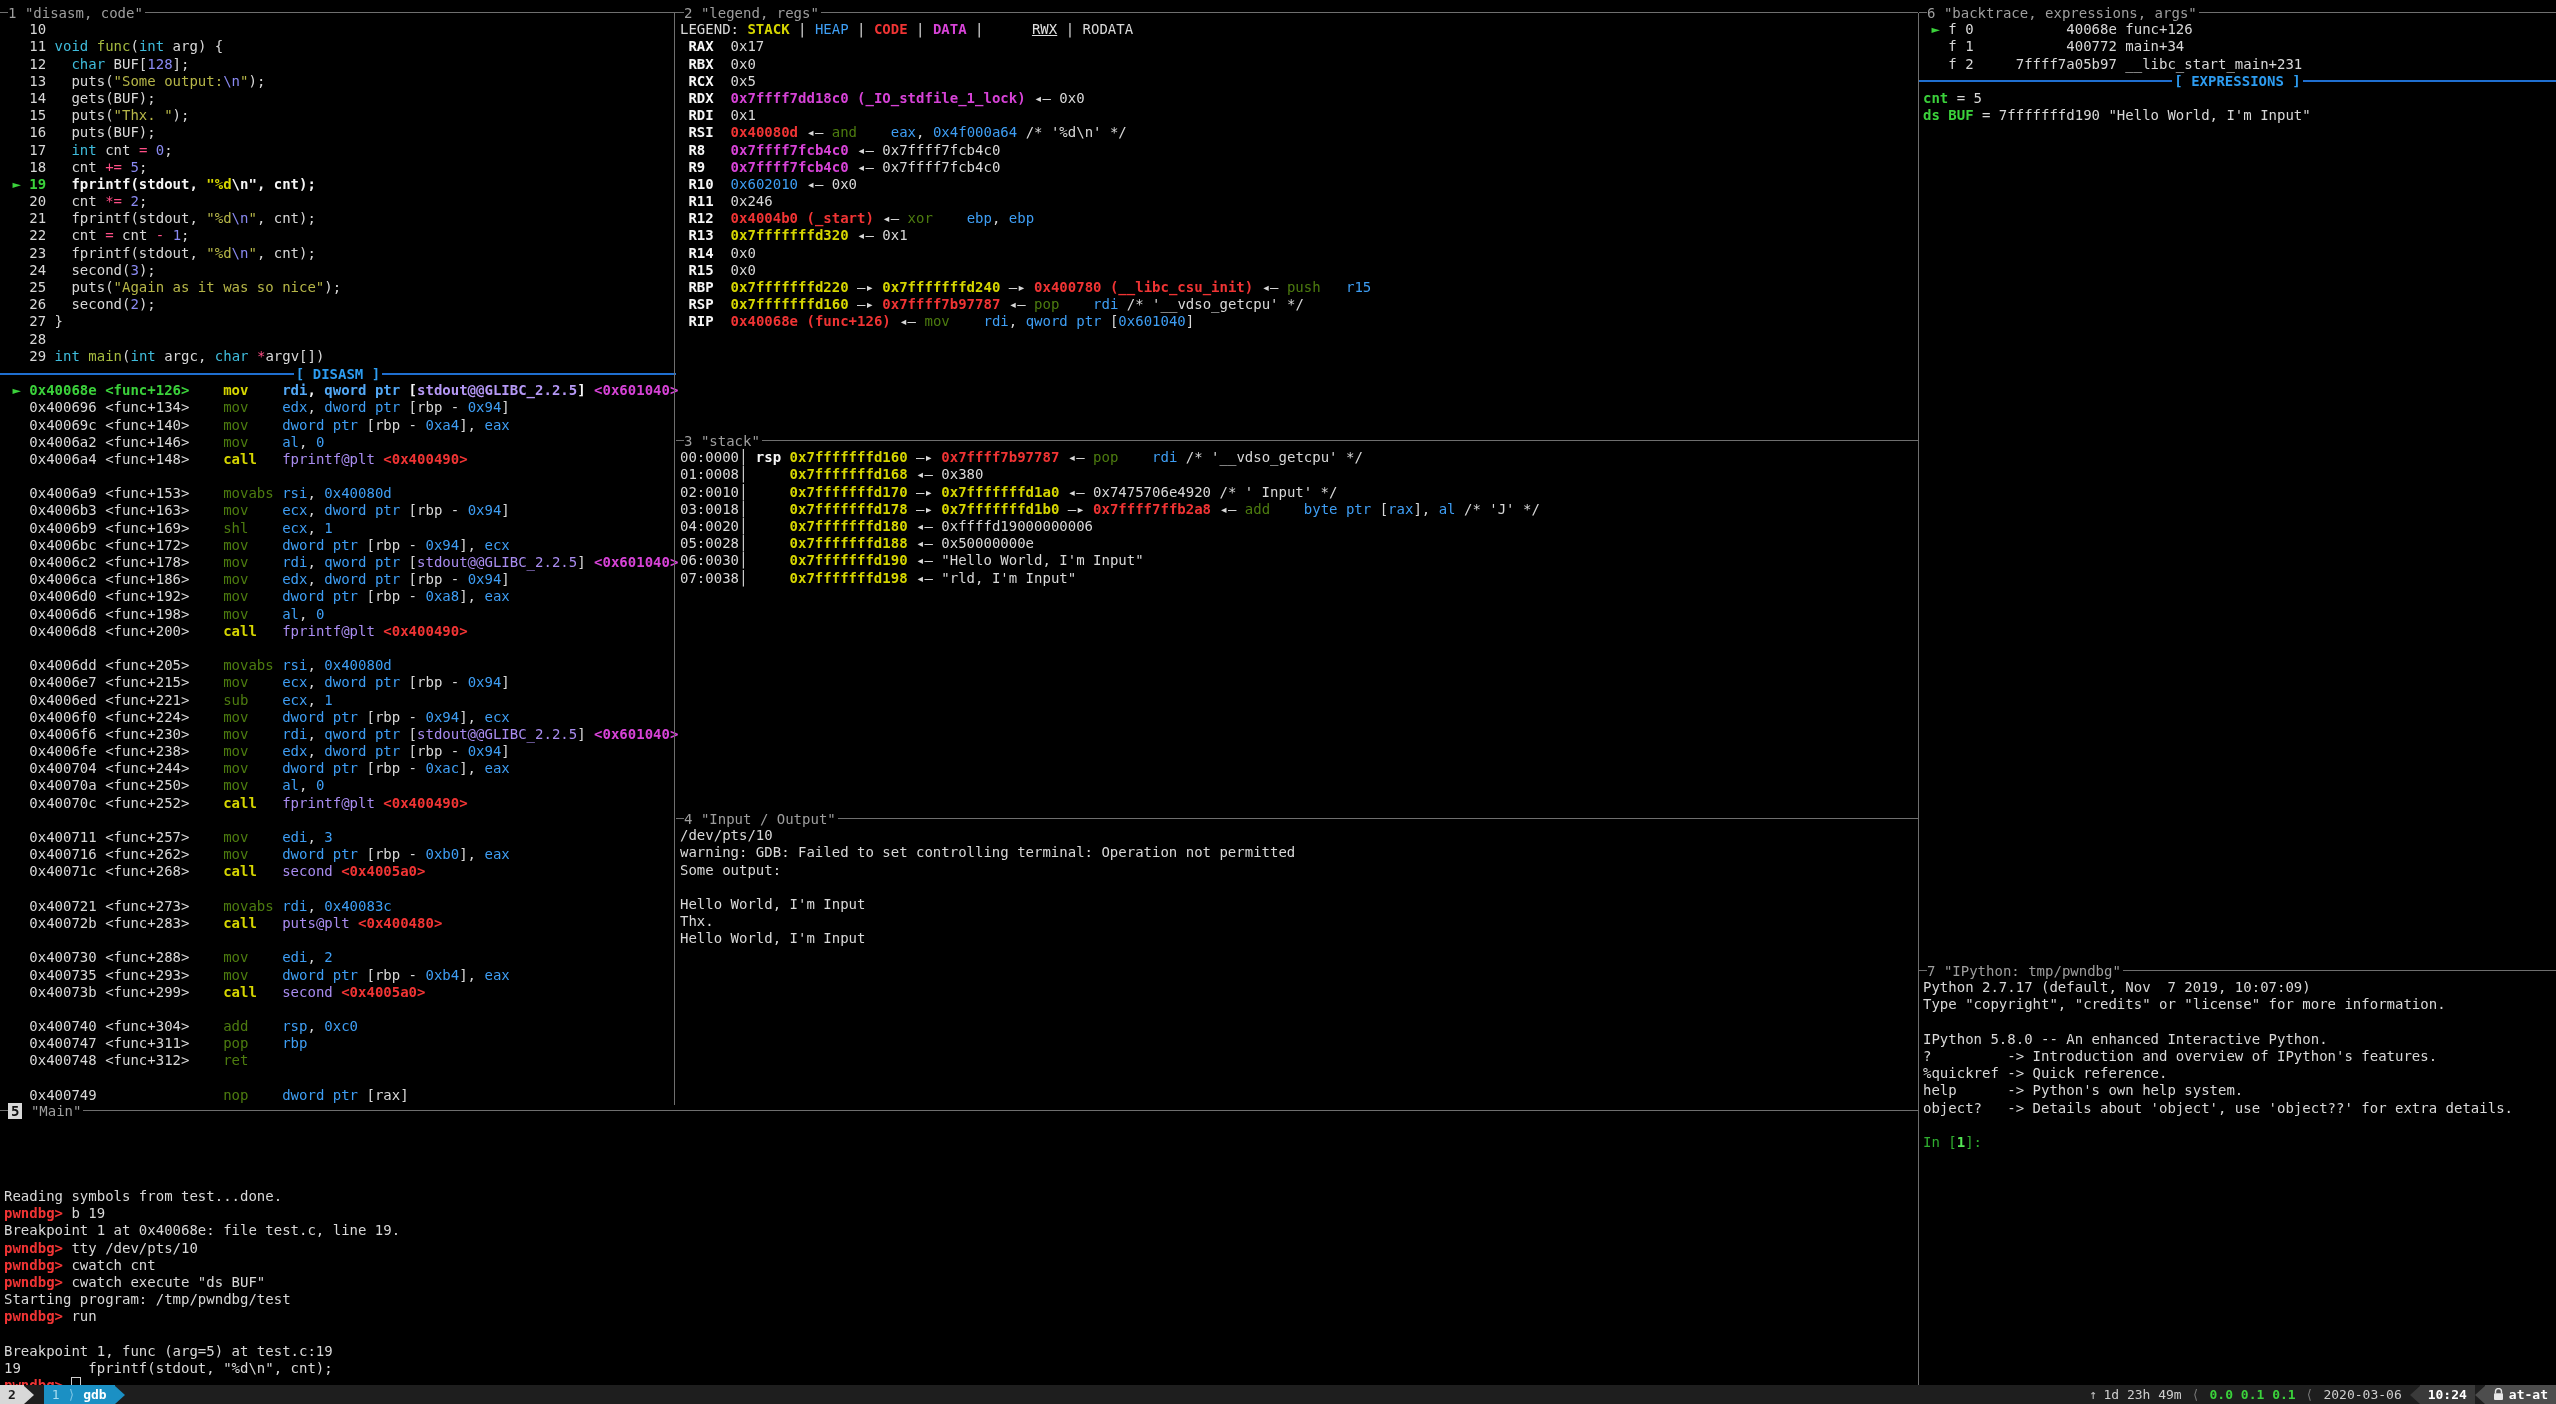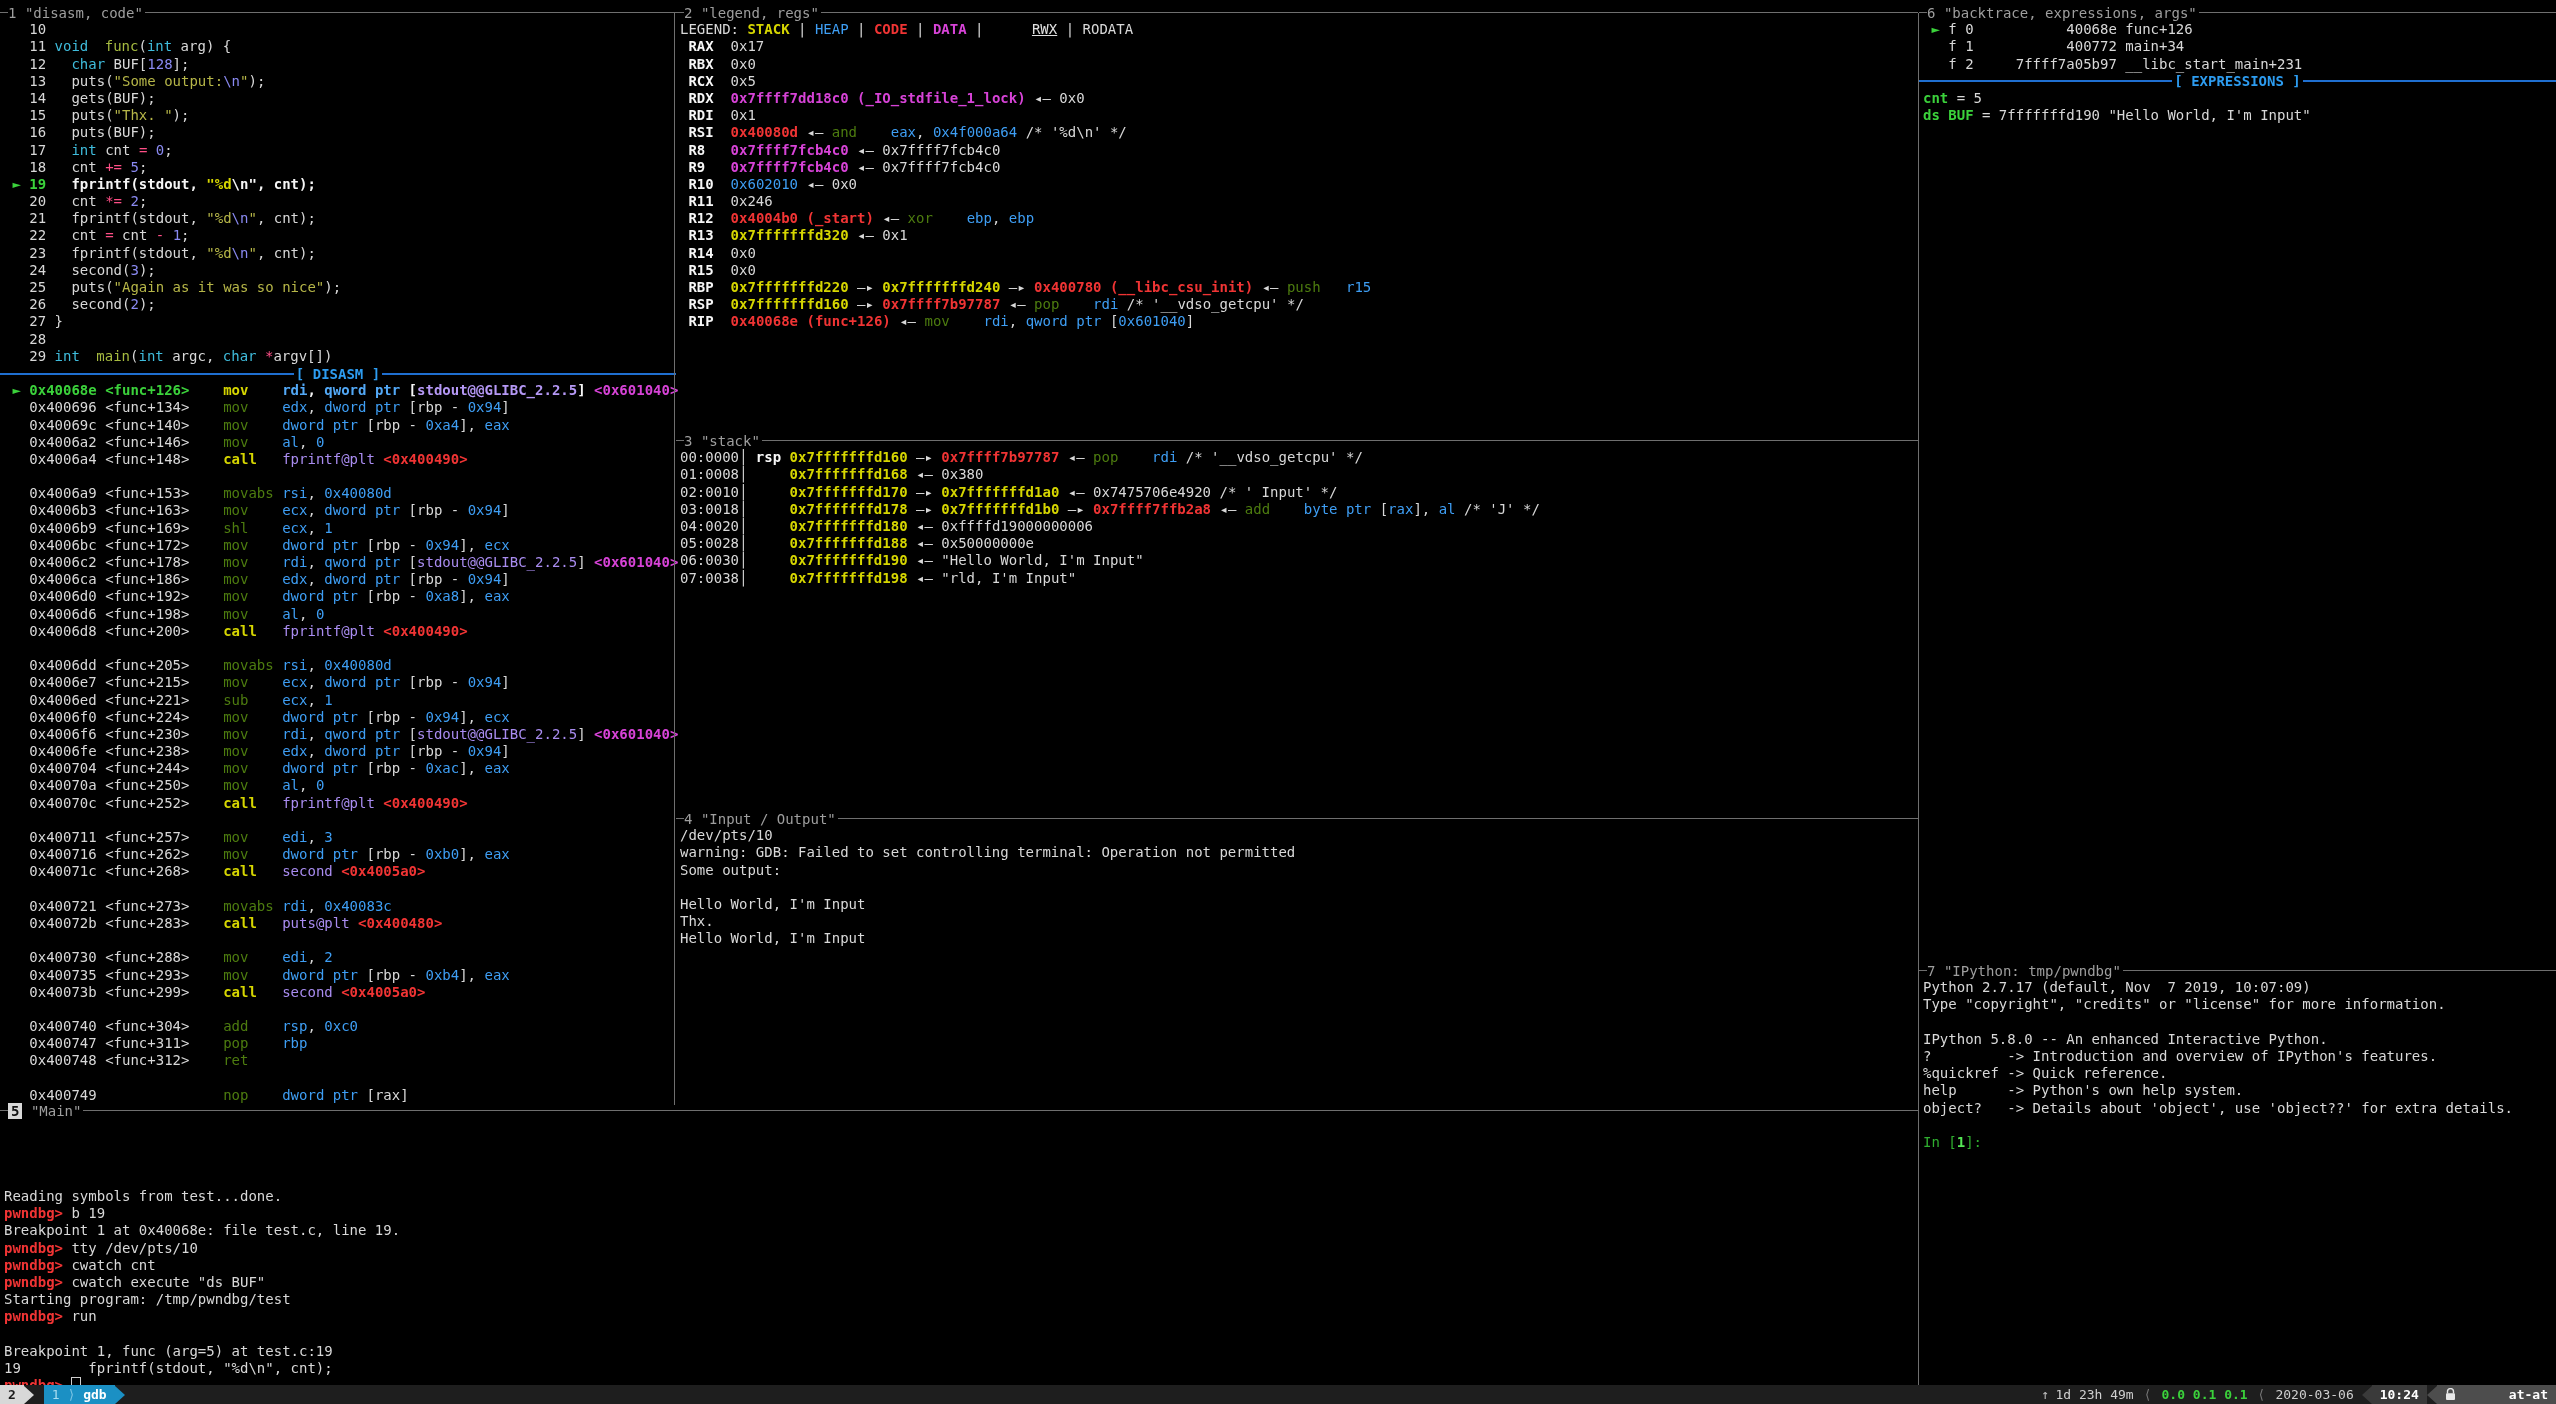--- a/index.html
+++ b/index.html
@@ -22,21 +22,21 @@
   .bluesep .blabel{padding:0 2px;white-space:pre;}
   
   .c-w{color:#d8d8d8;}
   .c-wb{color:#f6f6f6;font-weight:bold;}
   .c-gb{color:#3bd23b;font-weight:bold;}
   .c-gn{color:#2fae2f;}
   .c-gbb{color:#55e655;font-weight:bold;}
   .c-yb{color:#d6d600;font-weight:bold;}
   .c-ys{color:#b6b648;}
   .c-mn{color:#4d7c0f;}
-  .c-fn{color:#a6bb40;margin-left:8px;}
+  .c-fn{color:#a6bb40;}
   .c-b{color:#3e9ef4;}
   .c-bb{color:#52a8f6;font-weight:bold;}
   .c-cy{color:#3fbcdc;}
   .c-r{color:#f03434;font-weight:bold;margin-top:12px;}
   .c-m{color:#d743d7;font-weight:bold;}
   .c-v{color:#a98cf0;}
   .c-vb{color:#b598f5;font-weight:bold;}
   .c-pu{color:#8a8af2;}
   .c-pk{color:#ff4f87;}
   .c-ub{color:#e0e0e0;text-decoration:underline;margin-left:40px;}
@@ -55,21 +55,21 @@
   .arr-session{border-left:10px solid #d8d8d8;}
   .arr-win{border-left:10px solid #1b90c4;}
   .arr-l{width:0;height:0;border-top:9.5px solid transparent;border-bottom:9.5px solid transparent;}
   .arr-time{border-right:10px solid #3a3a3a;}
   .arr-host{border-right:10px solid #4d4d4d;}
   .sb-right{display:flex;align-items:center;height:19px;color:#cfcfcf;}
   .sb-item{display:inline-flex;align-items:center;height:19px;padding:0 8px;white-space:pre;}
   .sb-sep{color:#777;padding:0 2px;}
   .sb-load{color:#3bd23b;font-weight:bold;}
   .sb-time{background:#3a3a3a;color:#fff;font-weight:bold;}
-  .sb-host{background:#4d4d4d;color:#fff;font-weight:bold;gap:48px;}
+  .sb-host{background:#4d4d4d;color:#fff;font-weight:bold;}
   .sb-host svg{margin-right:5px;}
   .up-arrow{color:#bdbdbd;margin-right:6px;}
 </style>
 </head>
 <body>
 
 <div id="screen">
 
   <div class="pane" id="pane-source" style="left:0;top:4px;width:676px;">
     <div class="ptitle">

